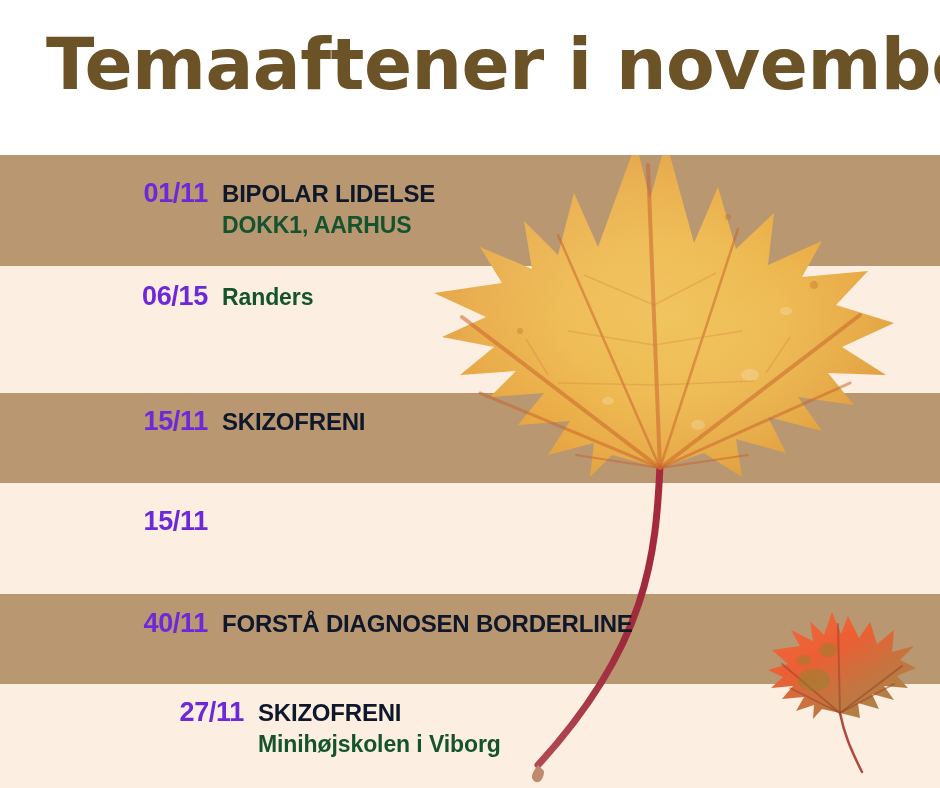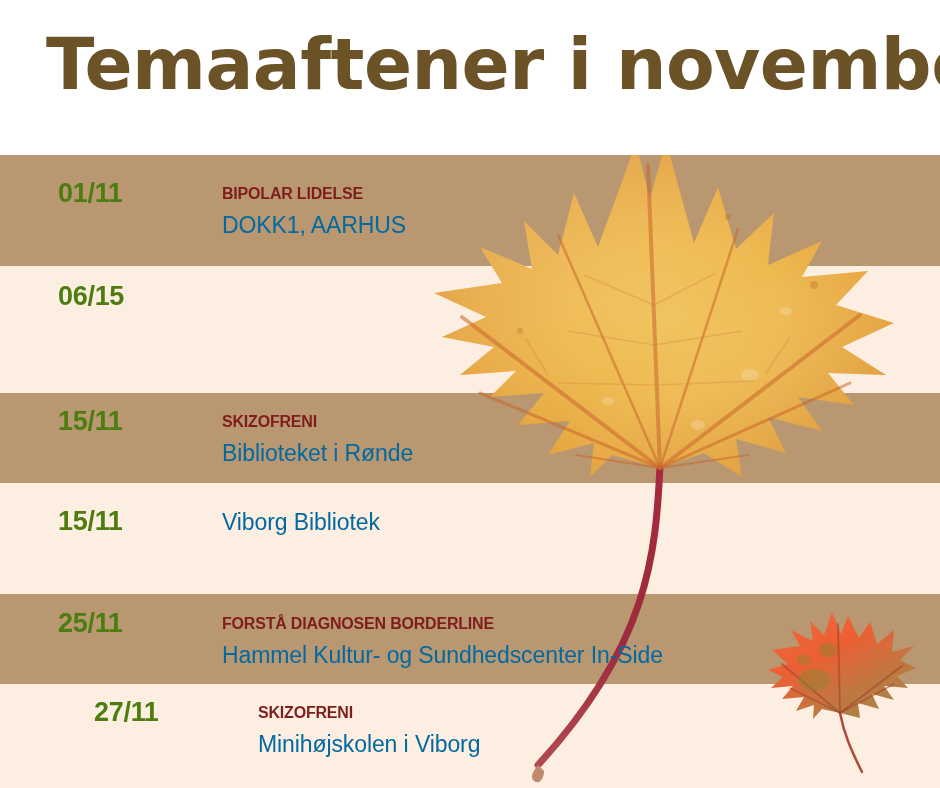--- a/index.html
+++ b/index.html
@@ -49,38 +49,39 @@
   
   .rows{position:absolute;left:0;top:0;width:940px;height:788px;z-index:4;}
   .row{position:absolute;left:0;width:940px;display:flex;align-items:flex-start;}
   .row .date{
     position:absolute;
     left:58px;
     width:150px;
     font-weight:700;
     font-size:27px;
     line-height:30px;
-    color:#4d7c0f;
+    color:#6d28d9;
     letter-spacing:-0.3px;
+    text-align:right;
   }
   .row .info{position:absolute;left:222px;right:10px;}
   .row .ev-title{
     font-weight:700;
-    font-size:16px;
+    font-size:24px;
     line-height:31px;
-    color:#7f1d1d;
+    color:#0f172a;
     letter-spacing:-0.2px;
     text-transform:uppercase;
     white-space:pre-line;
   }
   .row .ev-place{
-    font-weight:400;
+    font-weight:700;
     font-size:23px;
     line-height:28px;
-    color:#0369a1;
+    color:#14532d;
     letter-spacing:-0.1px;
     margin-top:2px;
   }
 </style>
 </head>
 <body>
 
 <div class="poster" style="background: rgb(255, 255, 255);">
 
   <div class="bands">
@@ -210,40 +211,38 @@
       <div class="row" style="top: 178px; height: 88px;">
         <div class="date">01/11</div>
         <div class="info">
           <div class="ev-title">BIPOLAR LIDELSE</div>
           <div class="ev-place">DOKK1, AARHUS</div>
         </div>
       </div>
       <div class="row" style="top: 281px; height: 112px;">
         <div class="date">06/15</div>
         <div class="info">
+          <div class="ev-place">Randers</div>
         </div>
       </div>
       <div class="row" style="top: 406px; height: 77px;">
         <div class="date">15/11</div>
         <div class="info">
           <div class="ev-title">SKIZOFRENI</div>
-          <div class="ev-place">Biblioteket i Rønde</div>
         </div>
       </div>
       <div class="row" style="top: 506px; height: 88px;">
         <div class="date">15/11</div>
         <div class="info">
-          <div class="ev-place">Viborg Bibliotek</div>
         </div>
       </div>
       <div class="row" style="top: 608px; height: 76px;">
-        <div class="date">25/11</div>
+        <div class="date">40/11</div>
         <div class="info">
           <div class="ev-title">FORSTÅ DIAGNOSEN BORDERLINE</div>
-          <div class="ev-place">Hammel Kultur- og Sundhedscenter In-Side</div>
         </div>
       </div>
       <div class="row" style="top: 697px; height: 91px; margin-left: 36px;">
         <div class="date">27/11</div>
         <div class="info">
           <div class="ev-title">SKIZOFRENI</div>
           <div class="ev-place">Minihøjskolen i Viborg</div>
         </div>
       </div>
     </div>

